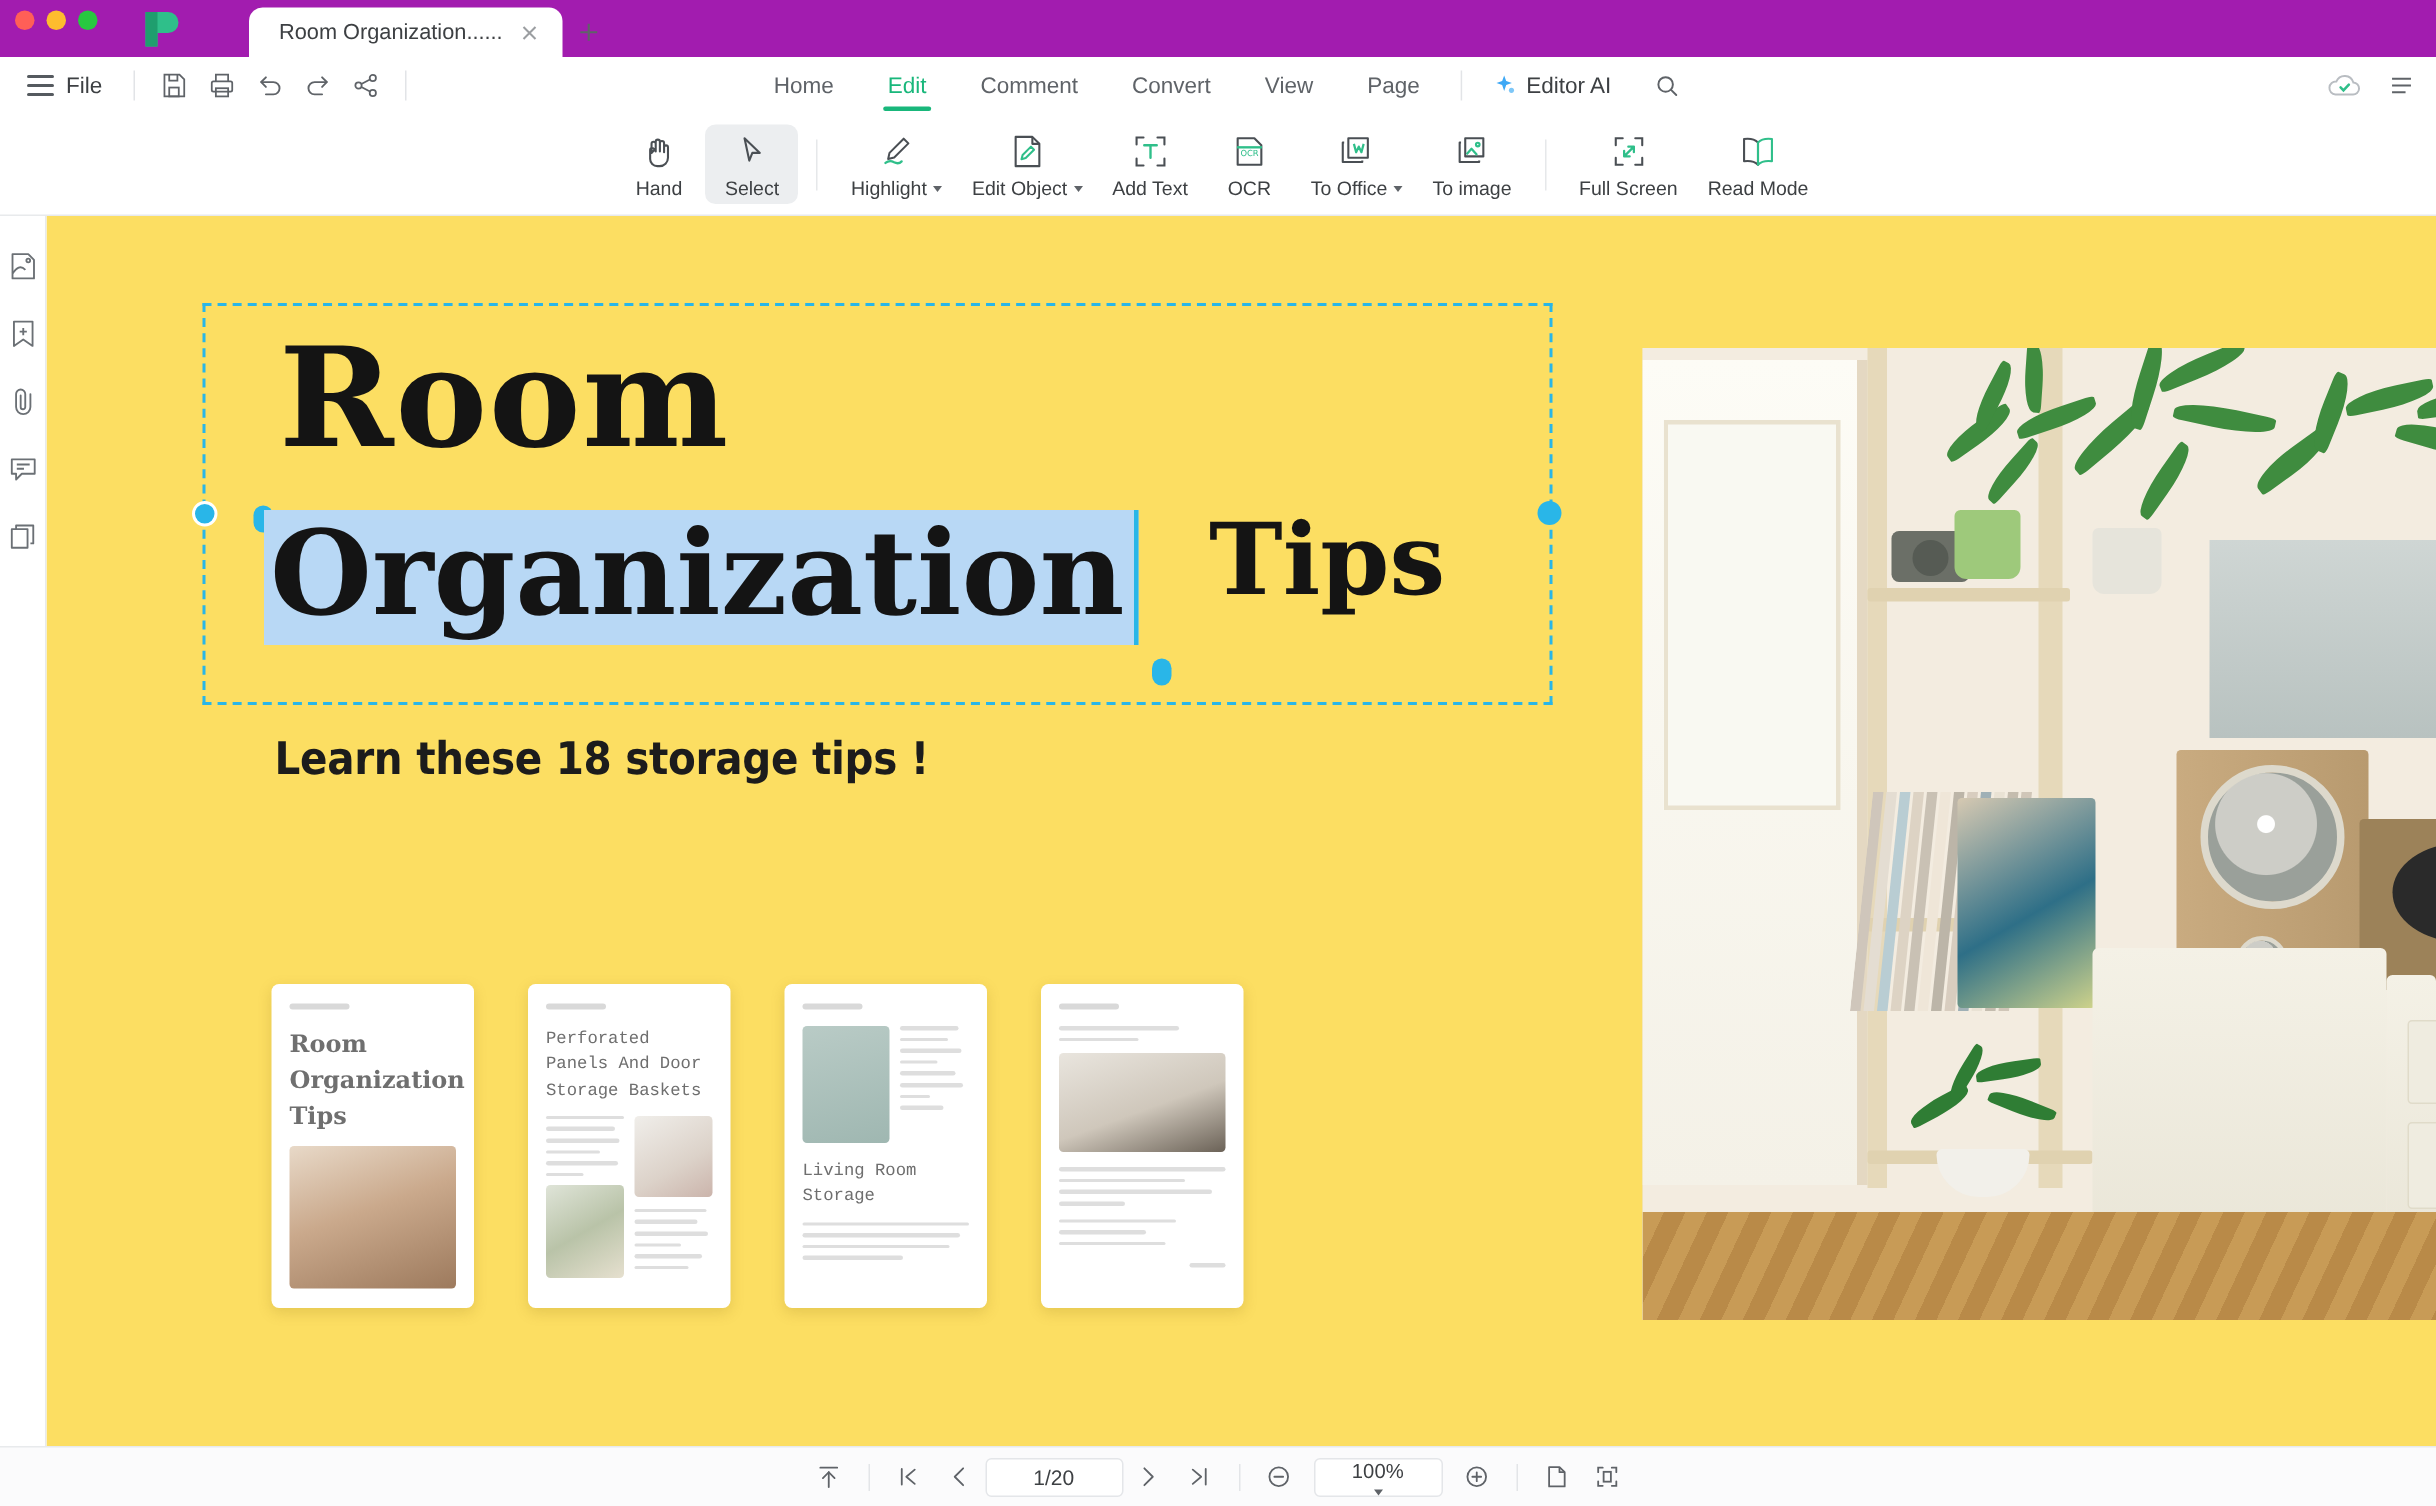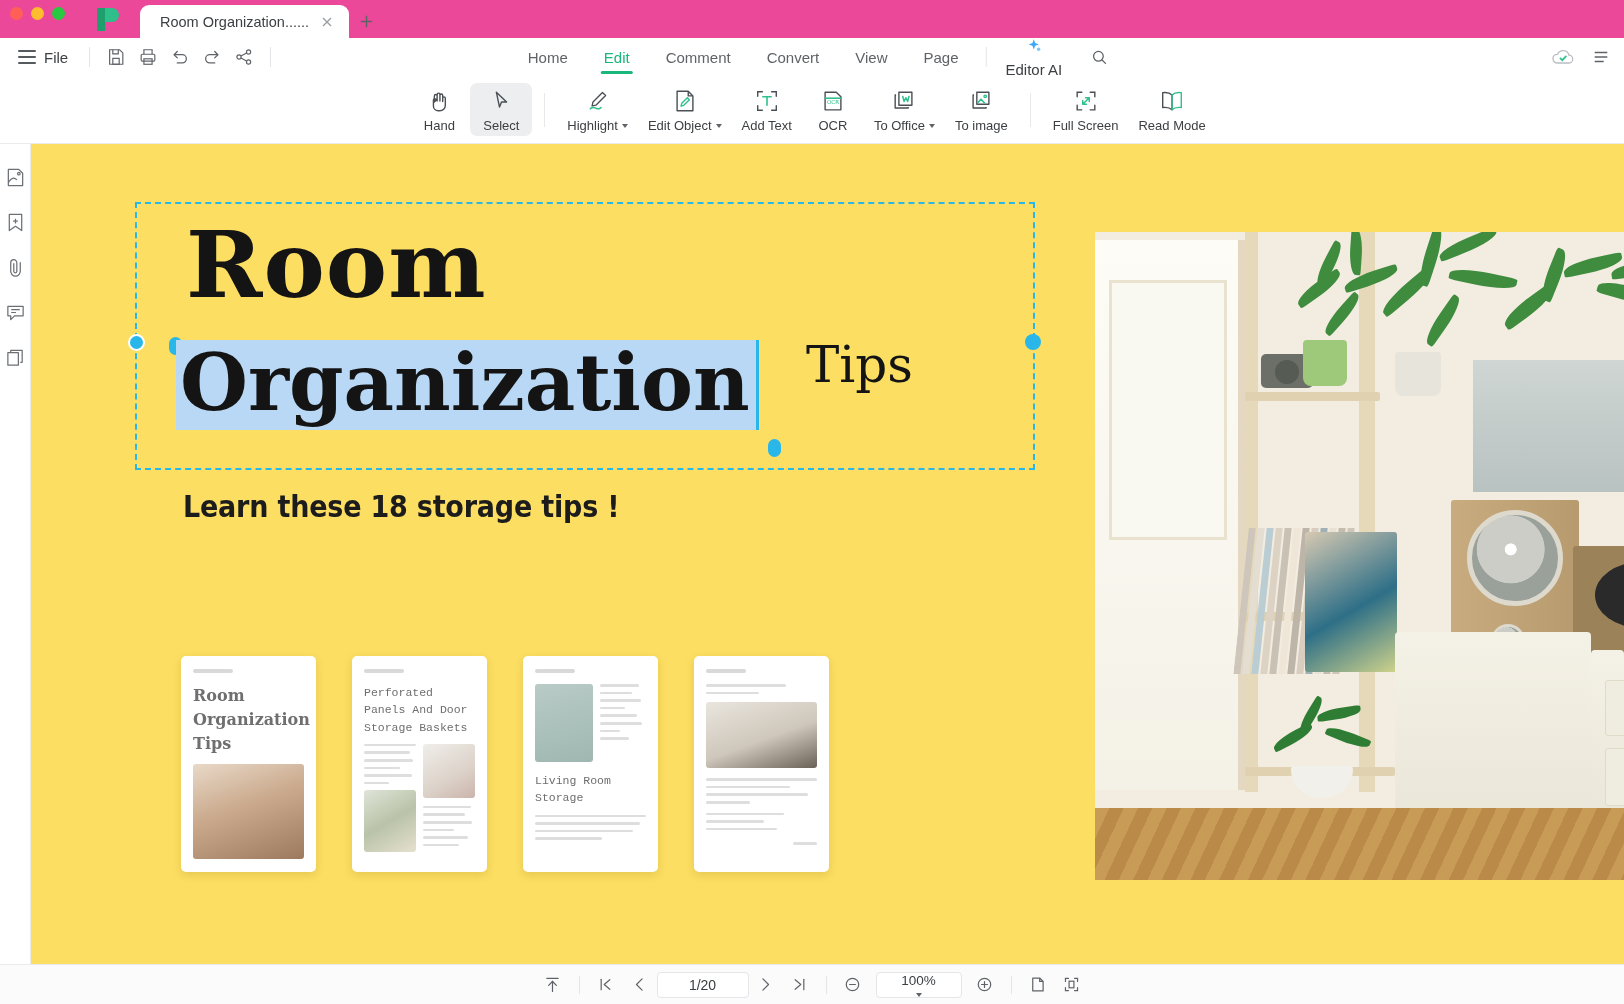--- a/index.html
+++ b/index.html
@@ -6,22 +6,22 @@
   html, body {
     width: 1624px; height: 1004px;
     overflow: hidden;
     font-family: "Liberation Sans", sans-serif;
     background: #ffffff;
   }
   #app { position: relative; width: 1624px; height: 1004px; display: flex; flex-direction: column; background:#fff; }
 
   
   .titlebar {
-    height: 38px; background: #ec4899; display: flex; align-items: center;
-    position: relative; flex: 0 0 38px;
+    height: 38px; background: #a21caf; display: flex; align-items: center;
+    position: relative; flex: 0 0 38px; padding-left: 26px;
   }
   .traffic { position: absolute; left: 10px; top: 7px; display: flex; gap: 8px; }
   .tl { width: 13px; height: 13px; border-radius: 50%; }
   .tl.red { background:#ff5f57; } .tl.yellow{ background:#febc2e; } .tl.green{ background:#28c840; }
   .applogo { position:absolute; left:92px; top:4px; width:30px; height:30px; }
   .tabs-row { display:flex; align-items:flex-end; height:38px; margin-left:140px; }
   .doc-tab {
     display:flex; align-items:center; gap:10px;
     background:#ffffff; height:33px; padding:0 14px 0 20px;
     border-radius:9px 9px 0 0; min-width:194px; justify-content:space-between;
@@ -42,21 +42,21 @@
   .file-lbl { font-size:15px; color:#3d4043; margin-right:10px; }
   .vsep { width:1px; height:20px; background:#e2e4e7; margin:0 9px; }
   .ico-btn { width:30px; height:28px; display:flex; align-items:center; justify-content:center; border-radius:4px; }
   .center-menu { position:absolute; left:50%; transform:translateX(-50%); display:flex; align-items:center; gap:0; }
   .menu-item { font-size:15px; color:#5f6368; padding:5px 18px; position:relative; white-space:nowrap; }
   .menu-item.active { color:#19b77b; }
   .menu-item.active::after{
     content:""; position:absolute; left:50%; transform:translateX(-50%);
     bottom:-3px; width:32px; height:2.5px; background:#19b77b; border-radius:2px;
   }
-  .ai-item { display:flex; align-items:center; gap:6px; font-size:15px; color:#3d4043; padding:5px 8px 5px 10px;flex-direction:column;}
+  .ai-item { display:flex; align-items:center; gap:6px; font-size:15px; color:#3d4043; padding:5px 8px 5px 10px;}
   .search-btn { margin-left:14px; }
   .mb-right { position:absolute; right:8px; display:flex; align-items:center; gap:8px; }
 
   
   .ribbon {
     height:68px; flex:0 0 68px; background:#fff; display:flex; align-items:center;
     justify-content:center; gap:0; border-bottom:1px solid #e8eaec;
   }
   .rb { display:flex; flex-direction:column; align-items:center; justify-content:center;
         min-width:62px; padding:4px 10px 3px; border-radius:7px; gap:3px; }
@@ -88,21 +88,21 @@
     color:#141414; letter-spacing:1px; line-height:1;
   }
   .hl-word {
     position:absolute; left:145px; top:196px;
     background:#b8d8f5; padding:4px 6px 8px 4px;
     font-family:"DejaVu Serif", serif; font-weight:bold; font-size:78px;
     color:#141414; line-height:1; border-right:3px solid #29b6e8;
   }
   .title-word3 {
     position:absolute; left:775px; top:196px;
-    font-family:"DejaVu Serif", serif; font-weight:normal; font-size:50px;
+    font-family:"DejaVu Serif", serif; font-weight:bold; font-size:66px;
     color:#141414; line-height:1;
   }
   .handle { position:absolute; background:#29b6e8; border-radius:50%; }
   .h-left  { left:97px;  top:190px;  width:17px; height:17px; border:2px solid #fff; }
   .h-right { left:994px; top:190px;  width:16px; height:16px; }
   .h-sel-a { left:138px; top:193px;  width:13px; height:18px; border-radius:7px; }
   .h-sel-b { left:737px; top:295px;  width:13px; height:18px; border-radius:7px; }
 
   .subhead {
     position:absolute; left:152px; top:345px;

